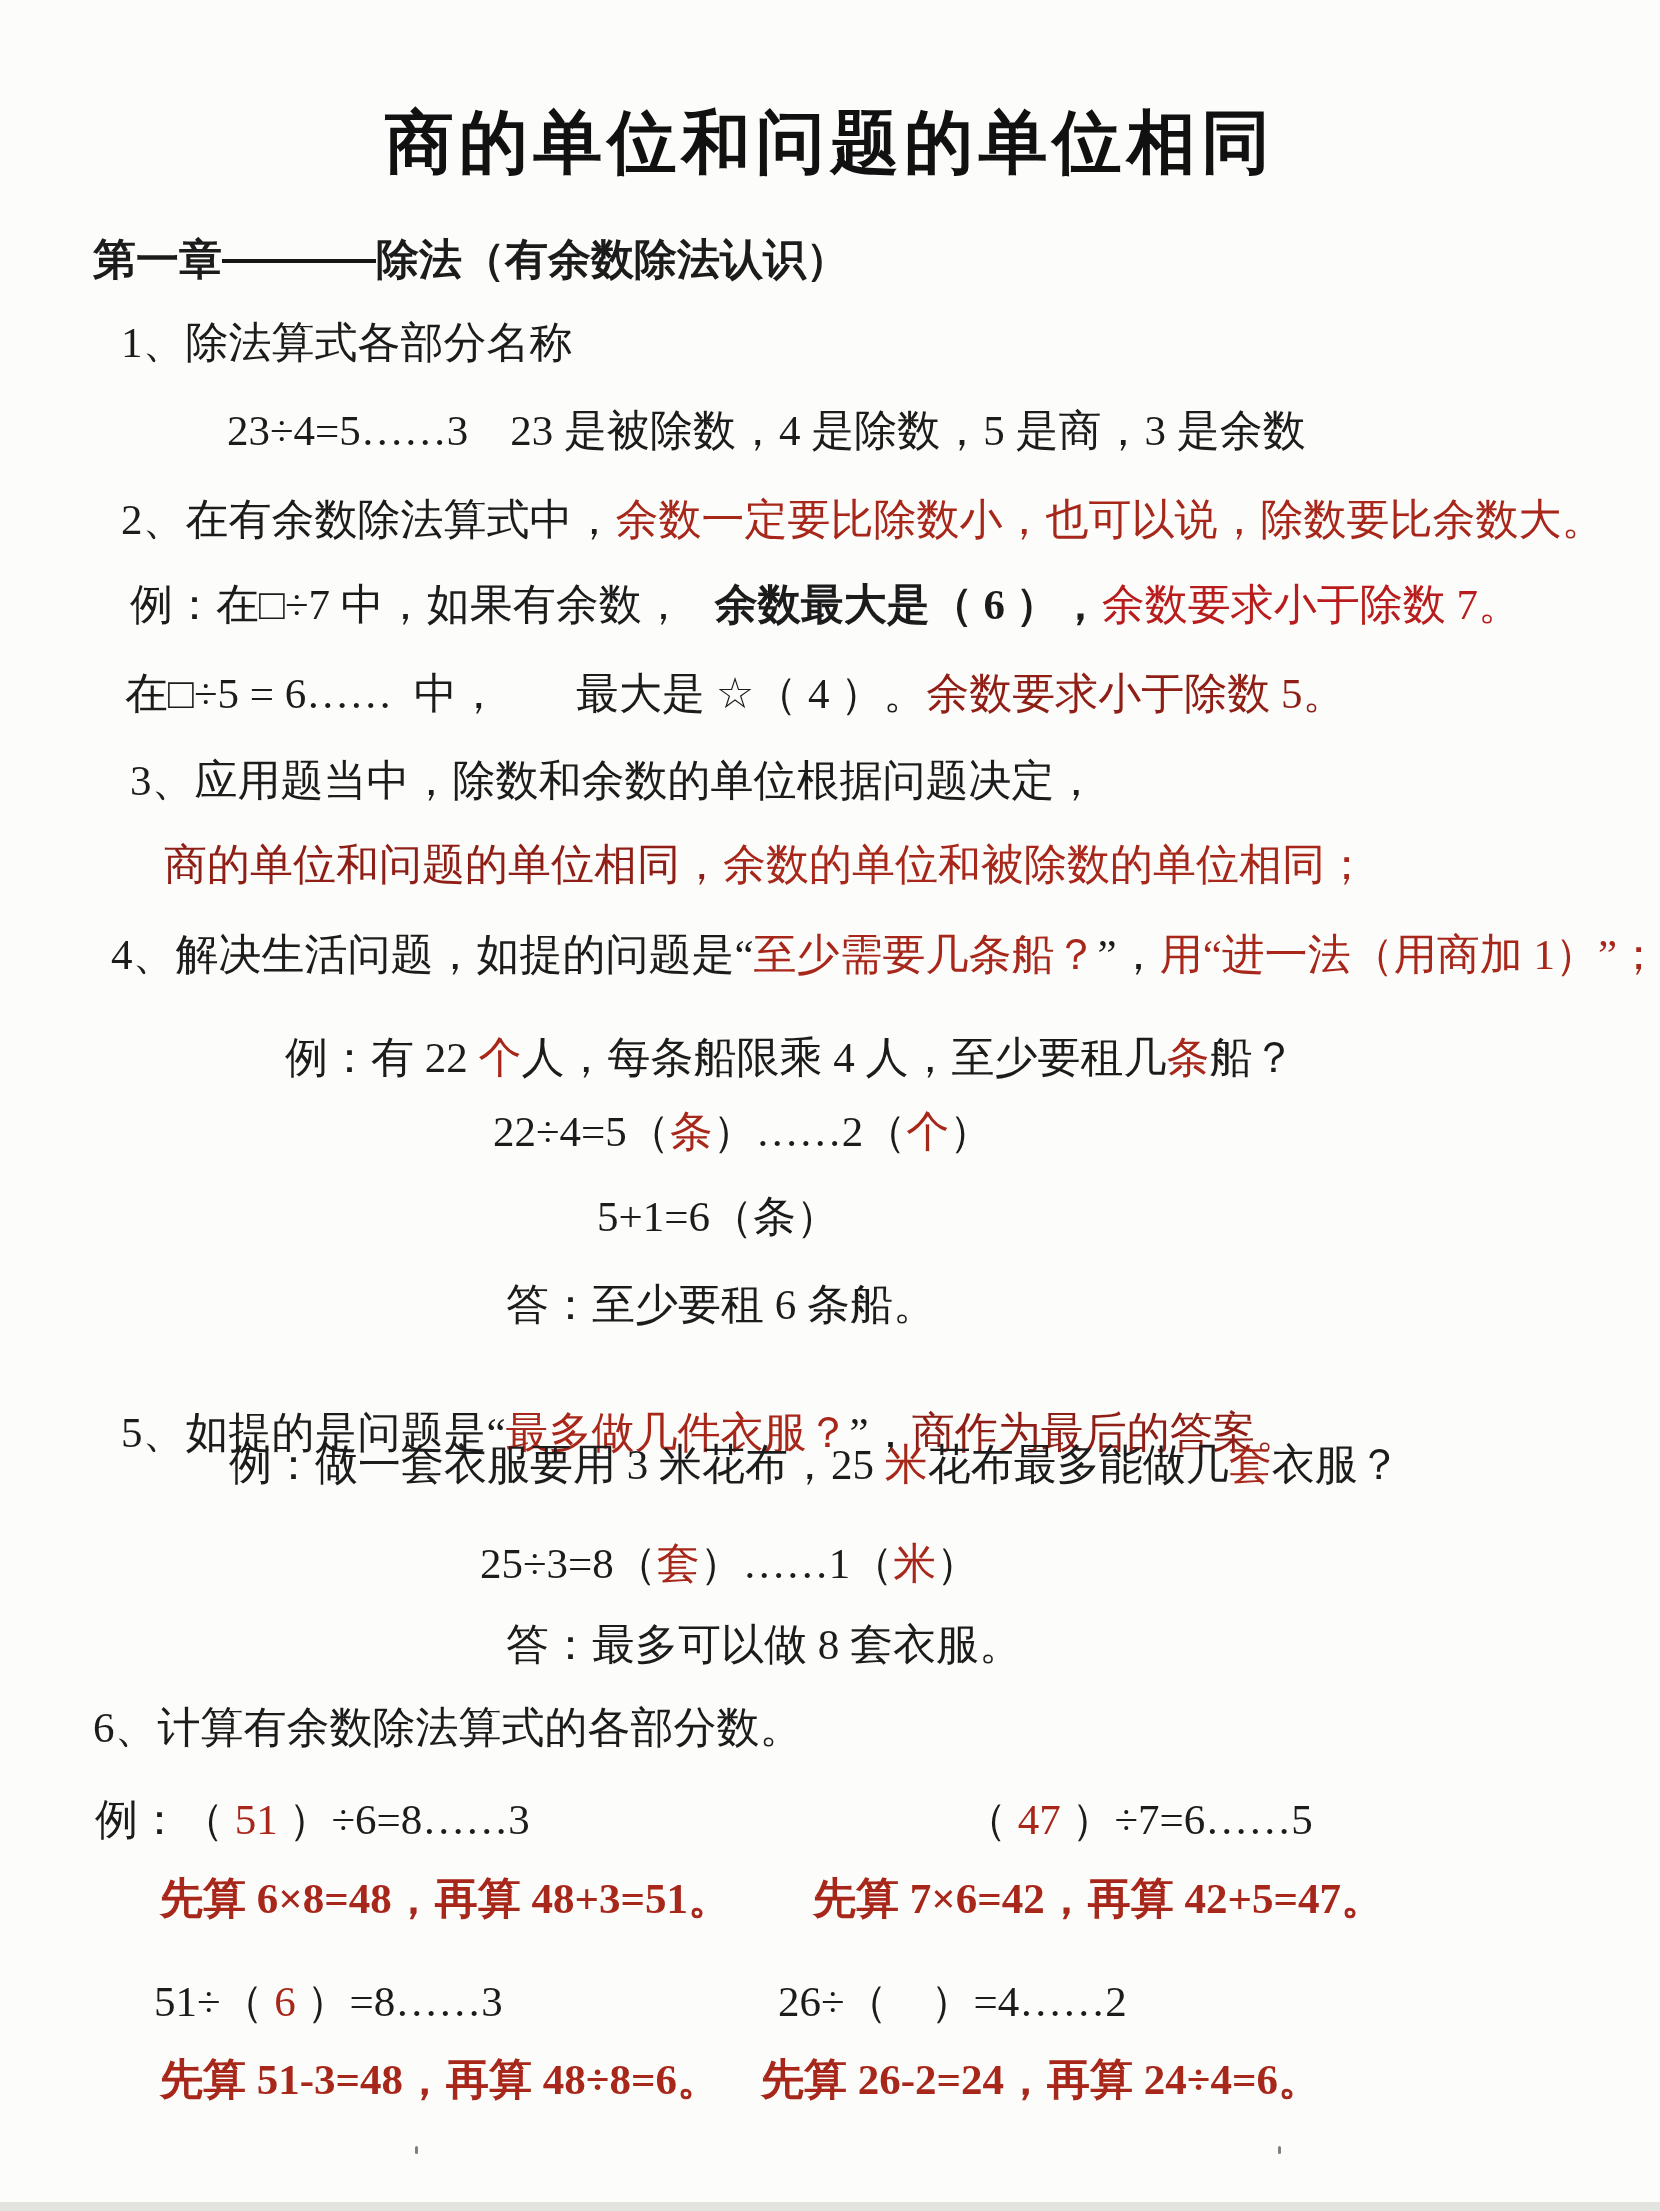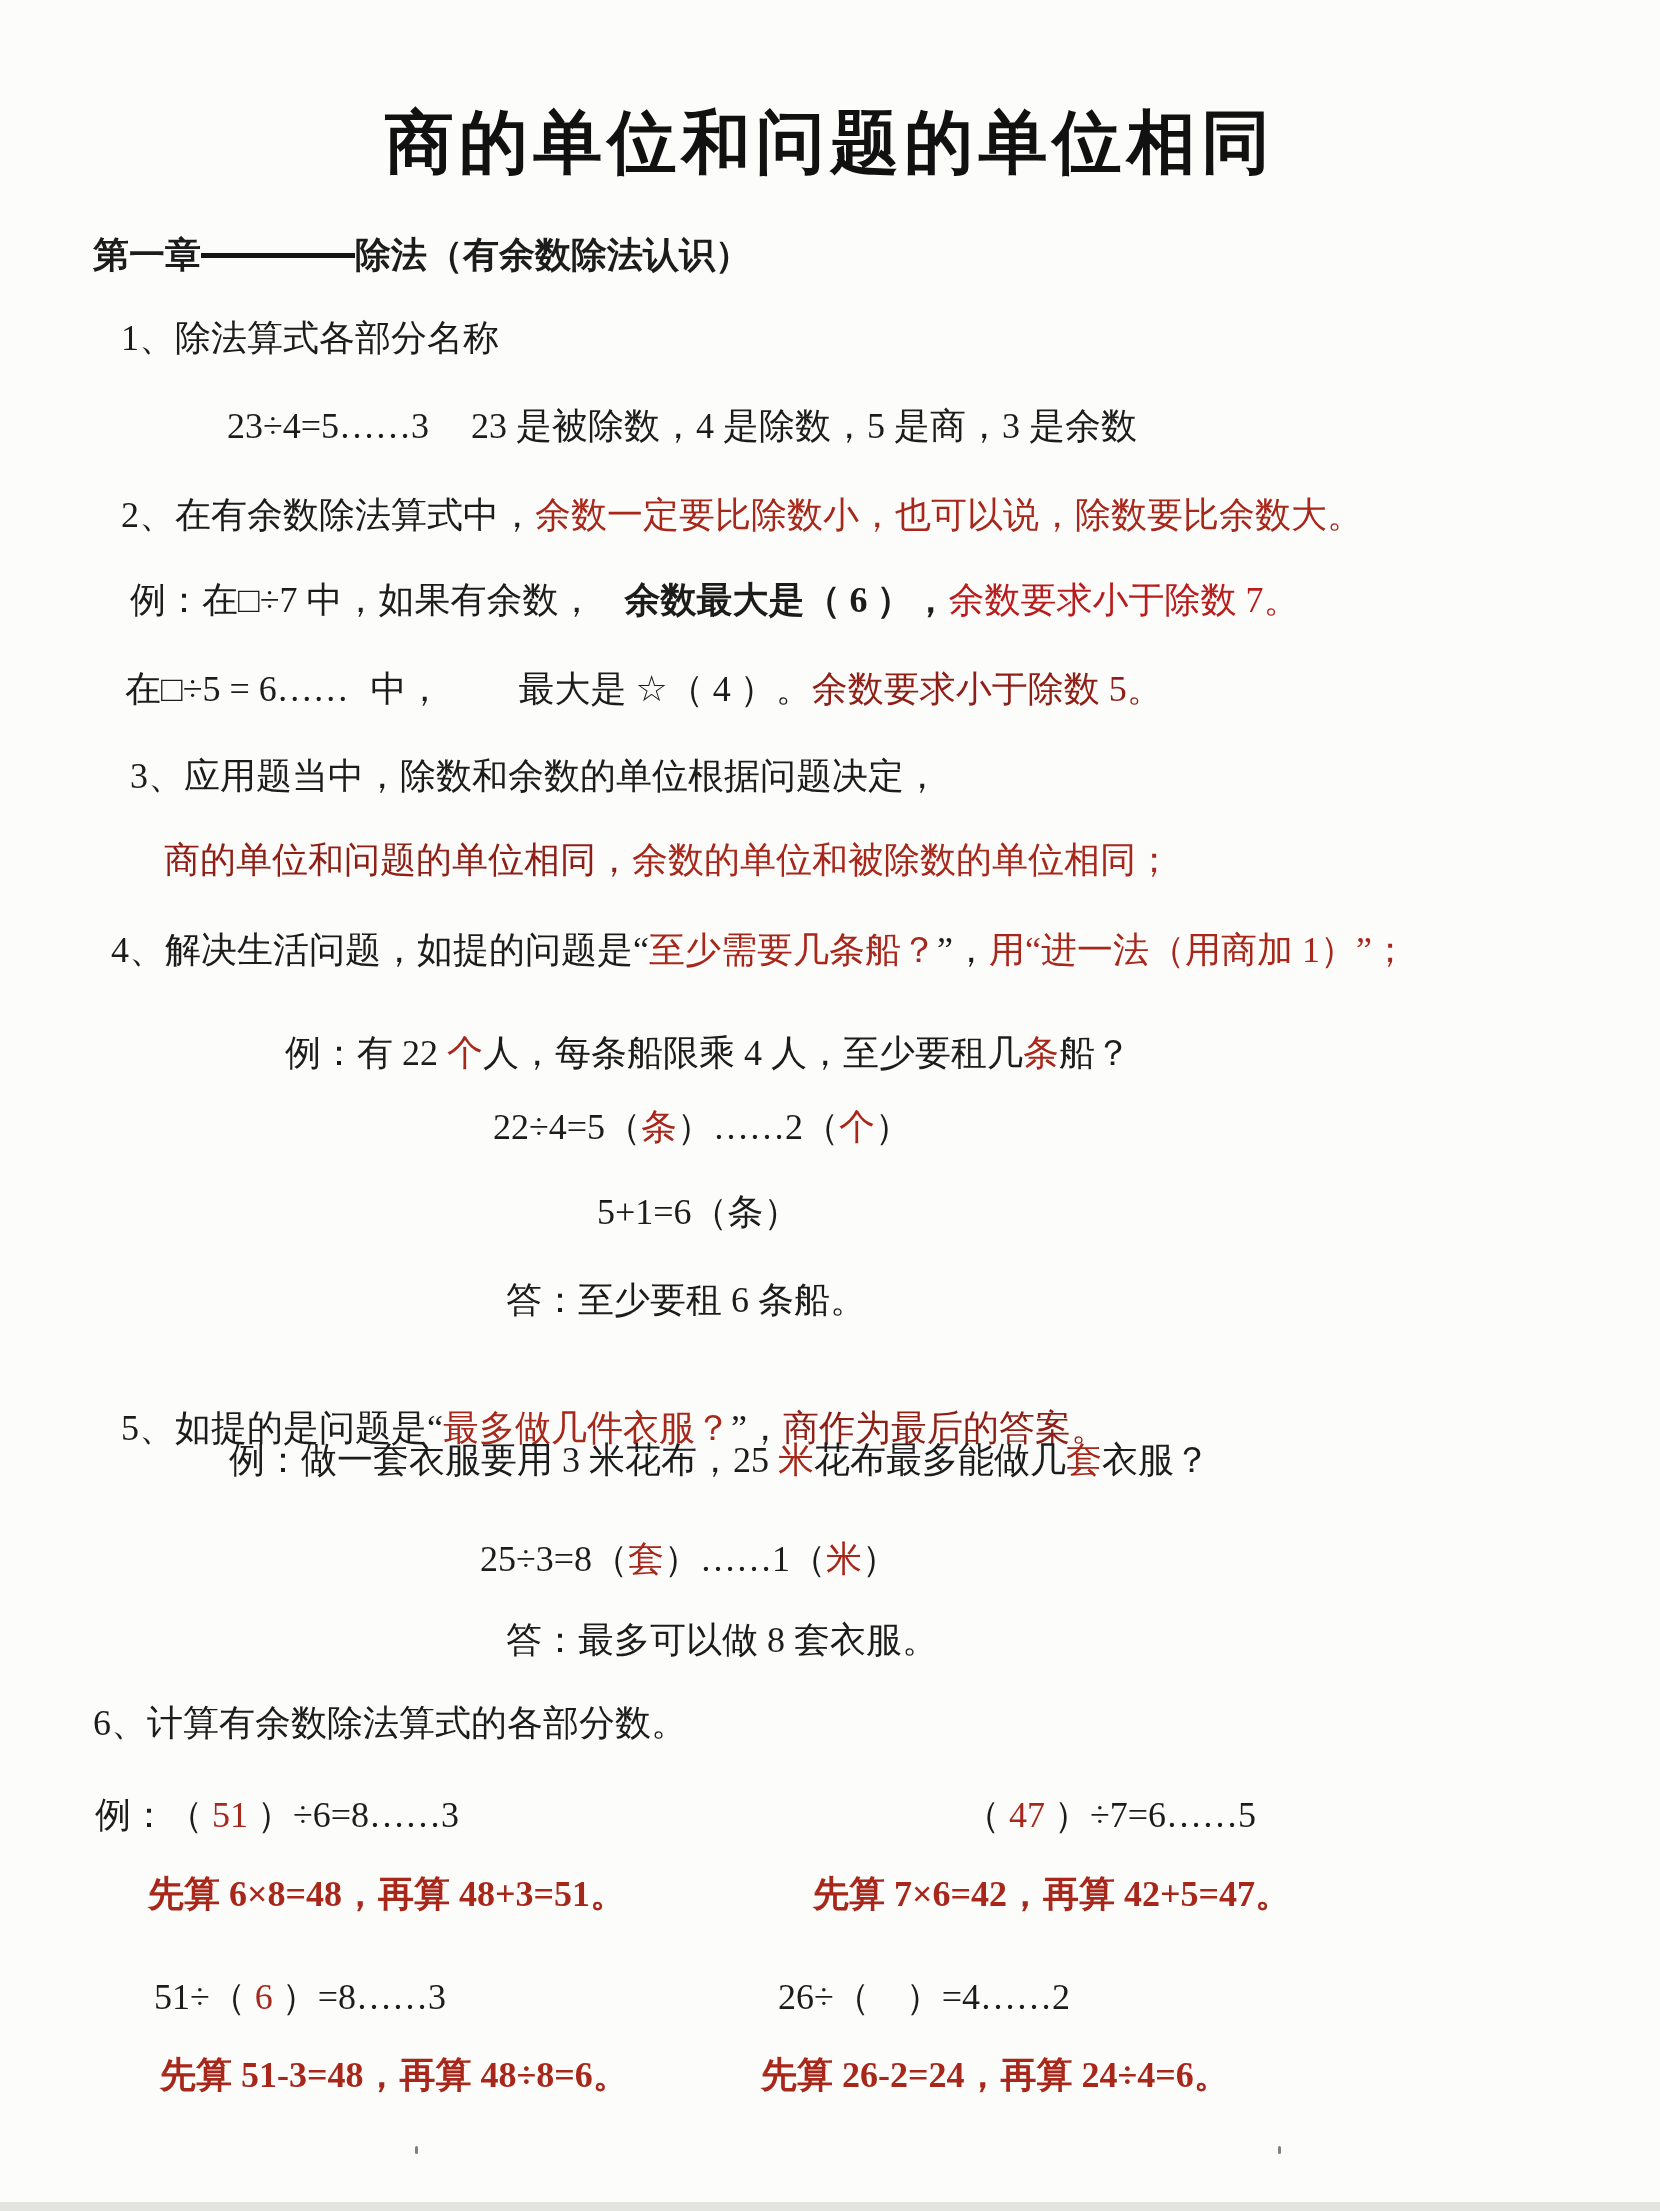--- a/index.html
+++ b/index.html
@@ -21,21 +21,21 @@
     text-align:center;
     font-size:69px;
     font-weight:700;
     letter-spacing:5.2px;
     color:#111;
     white-space:nowrap;
   }
   .line{
     position:absolute;
     white-space:nowrap;
-    font-size:36px;
+    font-size:43px;
     line-height:1.15;
   }
   .line.bold{font-weight:700;}
   .seg{display:inline;}
   .seg.dash{
     display:inline-block;
     height:4.3px;
     background:#151515;
     vertical-align:0.26em;
   }
@@ -73,21 +73,21 @@
       <div class="line" style="left: 493px; top: 1107px;"><span class="seg">22÷4=5（</span><span class="seg" style="color: rgb(168, 39, 27);">条</span><span class="seg">）……2（</span><span class="seg" style="color: rgb(168, 39, 27);">个</span><span class="seg">）</span></div>
       <div class="line" style="left: 597px; top: 1192px;"><span class="seg">5+1=6（条）</span></div>
       <div class="line" style="left: 506px; top: 1280px;"><span class="seg">答：至少要租 6 条船。</span></div>
       <div class="line" style="left: 121px; top: 1360px; margin-top: 48px;"><span class="seg">5、如提的是问题是“</span><span class="seg" style="color: rgb(168, 39, 27);">最多做几件衣服？</span><span class="seg">”，</span><span class="seg" style="color: rgb(143, 31, 22);">商作为最后的答案。</span></div>
       <div class="line" style="left: 229px; top: 1440px;"><span class="seg">例：做一套衣服要用 3 米花布，25 </span><span class="seg" style="color: rgb(168, 39, 27);">米</span><span class="seg">花布最多能做几</span><span class="seg" style="color: rgb(168, 39, 27);">套</span><span class="seg">衣服？</span></div>
       <div class="line" style="left: 480px; top: 1539px;"><span class="seg">25÷3=8（</span><span class="seg" style="color: rgb(168, 39, 27);">套</span><span class="seg">）……1（</span><span class="seg" style="color: rgb(168, 39, 27);">米</span><span class="seg">）</span></div>
       <div class="line" style="left: 506px; top: 1620px;"><span class="seg">答：最多可以做 8 套衣服。</span></div>
       <div class="line" style="left: 93px; top: 1703px;"><span class="seg">6、计算有余数除法算式的各部分数。</span></div>
       <div class="line" style="left: 95px; top: 1795px;"><span class="seg">例：（ </span><span class="seg" style="color: rgb(168, 39, 27);">51</span><span class="seg"> ）÷6=8……3</span></div>
       <div class="line" style="left: 964px; top: 1795px;"><span class="seg">（ </span><span class="seg" style="color: rgb(168, 39, 27);">47</span><span class="seg"> ）÷7=6……5</span></div>
-      <div class="line bold" style="left: 148px; top: 1874px;"><span class="seg" style="color: rgb(168, 39, 27);">先算 6×8=48，再算 48+3=51。</span></div>
+      <div class="line bold" style="left: 160px; top: 1874px;"><span class="seg" style="color: rgb(168, 39, 27);">先算 6×8=48，再算 48+3=51。</span></div>
       <div class="line bold" style="left: 813px; top: 1874px;"><span class="seg" style="color: rgb(168, 39, 27);">先算 7×6=42，再算 42+5=47。</span></div>
       <div class="line" style="left: 154px; top: 1977px;"><span class="seg">51÷（ </span><span class="seg" style="color: rgb(168, 39, 27);">6</span><span class="seg"> ）=8……3</span></div>
       <div class="line" style="left: 778px; top: 1977px;"><span class="seg">26÷（　）=4……2</span></div>
       <div class="line bold" style="left: 160px; top: 2055px;"><span class="seg" style="color: rgb(168, 39, 27);">先算 51-3=48，再算 48÷8=6。</span></div>
       <div class="line bold" style="left: 761px; top: 2055px;"><span class="seg" style="color: rgb(168, 39, 27);">先算 26-2=24，再算 24÷4=6。</span></div>
     </div>
 
   <div class="edge-strip"></div>
 <div class="speck" style="left: 415px; top: 2146px;"></div>
     <div class="speck" style="left: 1278px; top: 2146px;"></div>

